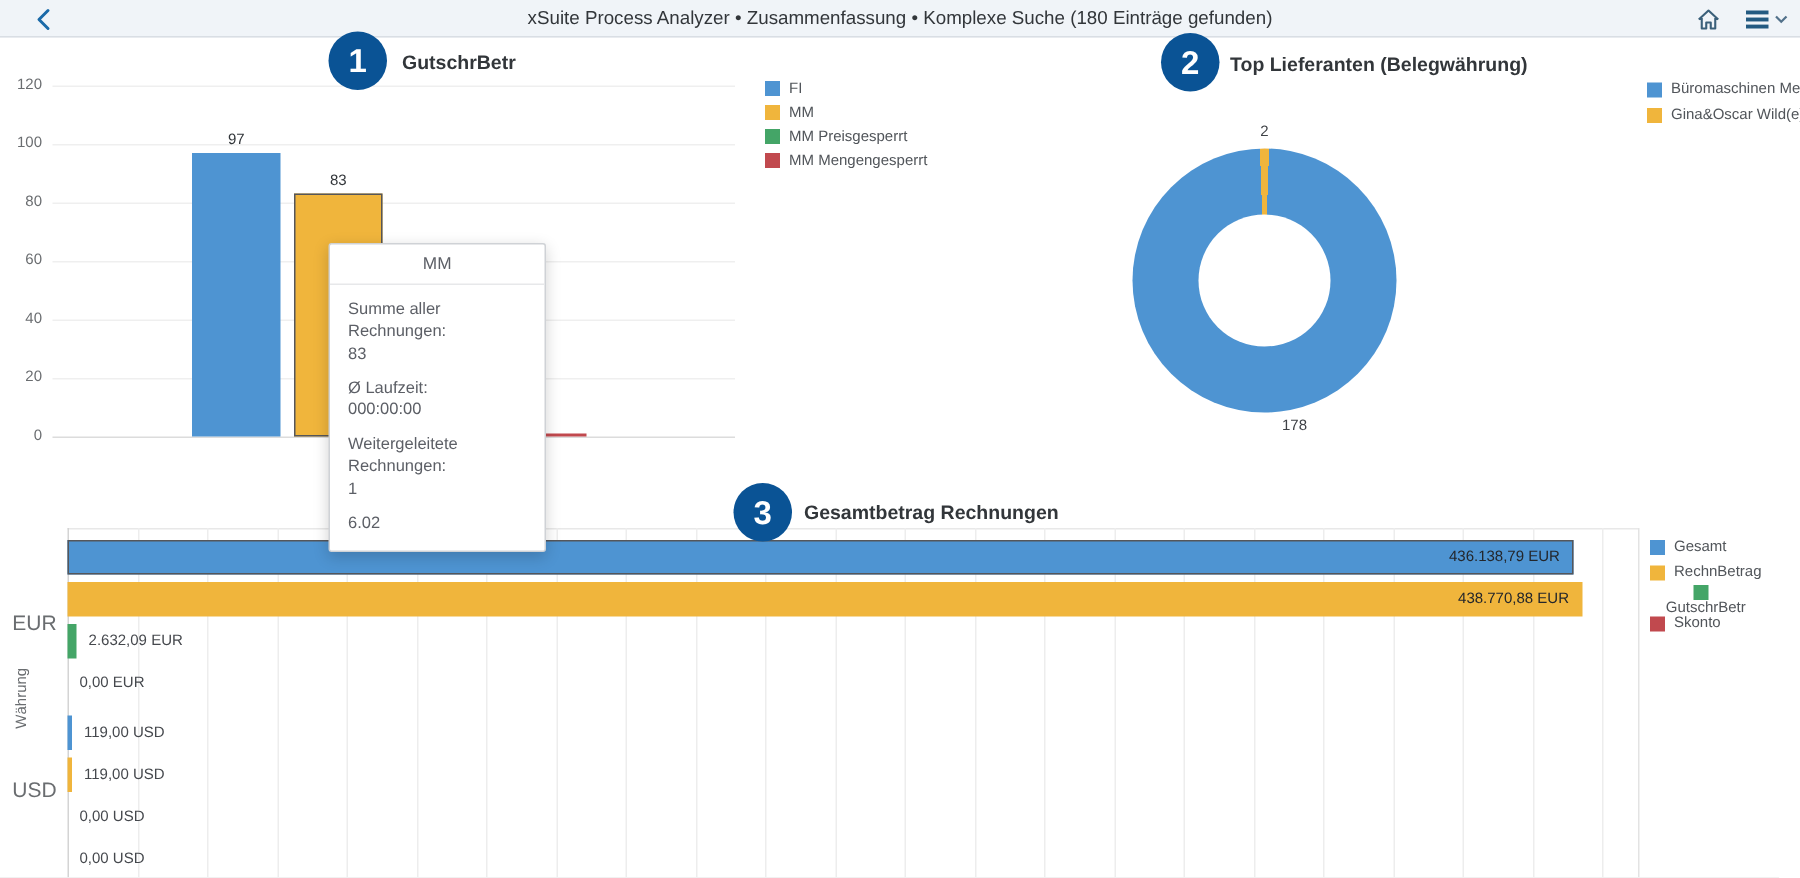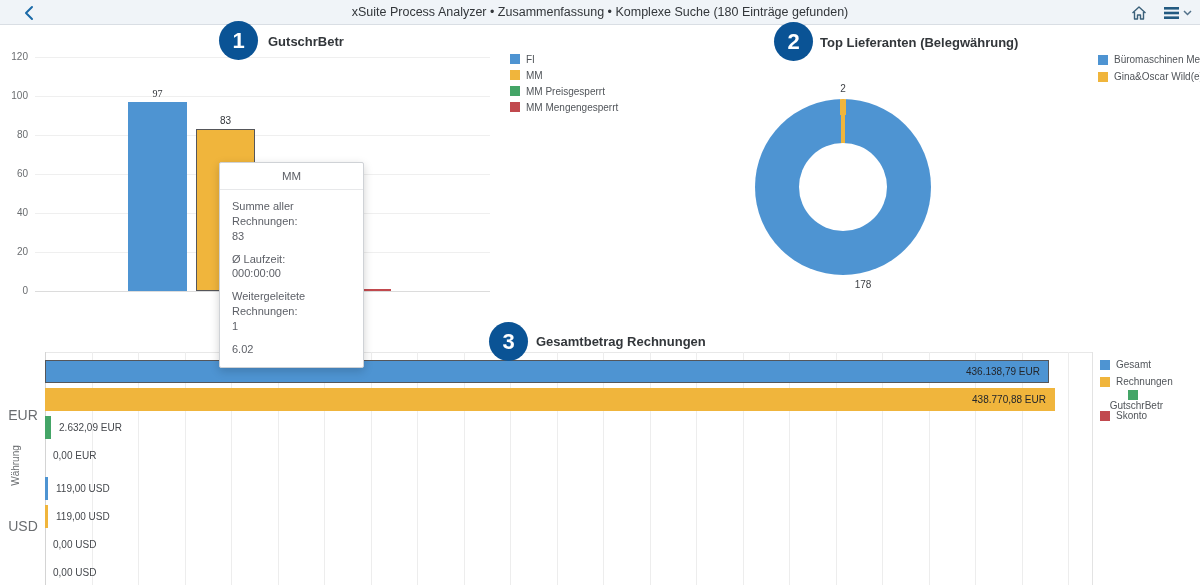--- a/index.html
+++ b/index.html
@@ -95,21 +95,21 @@
       <div class="tick-label" style="left: 2px; top: 207px;">40</div>
       <div class="gridline-h" style="left: 35px; top: 174px; width: 455px; background: rgb(239, 239, 239);"></div>
       <div class="tick-label" style="left: 2px; top: 168px;">60</div>
       <div class="gridline-h" style="left: 35px; top: 135px; width: 455px; background: rgb(239, 239, 239);"></div>
       <div class="tick-label" style="left: 2px; top: 129px;">80</div>
       <div class="gridline-h" style="left: 35px; top: 96px; width: 455px; background: rgb(239, 239, 239);"></div>
       <div class="tick-label" style="left: 2px; top: 90px;">100</div>
       <div class="gridline-h" style="left: 35px; top: 57px; width: 455px; background: rgb(239, 239, 239);"></div>
       <div class="tick-label" style="left: 2px; top: 51px;">120</div>
       <div class="bar-v" style="left: 128px; top: 101.85px; width: 59px; height: 189.15px; background: rgb(78, 148, 210); box-sizing: border-box; cursor: pointer;"></div>
-      <div class="bar-label" style="left: 128px; top: 87.85px; width: 59px; font-family: Liberation Serif, serif;">97</div>
+      <div class="bar-label" style="left: 128px; top: 87.85px; width: 59px;">97</div>
       <div class="bar-v" style="left: 196px; top: 129.15px; width: 59px; height: 161.85px; background: rgb(240, 181, 60); box-sizing: border-box; cursor: pointer; border: 1px solid rgb(85, 86, 90);"></div>
       <div class="bar-label" style="left: 196px; top: 115.15px; width: 59px;">83</div>
       <div class="bar-v" style="left: 332px; top: 289px; width: 59px; height: 2px; background: rgb(193, 73, 78); box-sizing: border-box; cursor: pointer;"></div>
     </div>
   <div id="c1-legend" class="legend" style="left:510px;top:51px;">
       <div class="legend-item" style="height: 16px;">
         <div class="legend-swatch" style="background: rgb(78, 148, 210);"></div>
         <div class="legend-text">FI</div>
       </div>
       <div class="legend-item" style="height: 16px;">
@@ -188,21 +188,21 @@
       <div class="bar-h-label-out" style="left: 53px; top: 533px;">0,00 USD</div>
       <div class="bar-h-label-out" style="left: 53px; top: 561px;">0,00 USD</div>
     </div>
   <div id="c3-legend" class="legend" style="left:1100px;top:356px;">
       <div class="legend-item" style="height: 17px;">
         <div class="legend-swatch" style="background: rgb(78, 148, 210);"></div>
         <div class="legend-text">Gesamt</div>
       </div>
       <div class="legend-item" style="height: 17px;">
         <div class="legend-swatch" style="background: rgb(240, 181, 60);"></div>
-        <div class="legend-text">Rechnungen</div>
+        <div class="legend-text">RechnBetrag</div>
       </div>
       <div class="legend-item" style="height: 17px; flex-direction: column;">
         <div class="legend-swatch" style="background: rgb(68, 165, 103);"></div>
         <div class="legend-text">GutschrBetr</div>
       </div>
       <div class="legend-item" style="height: 17px;">
         <div class="legend-swatch" style="background: rgb(193, 73, 78);"></div>
         <div class="legend-text">Skonto</div>
       </div>
     </div>

